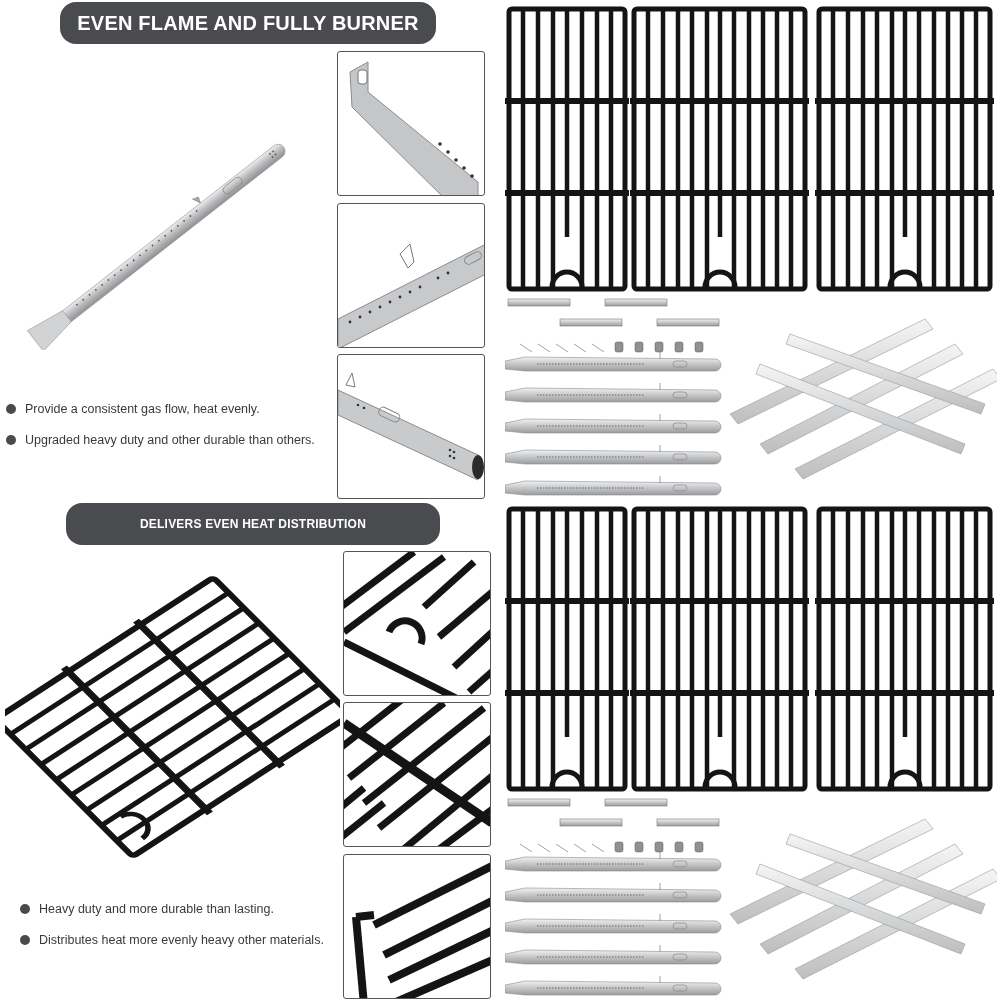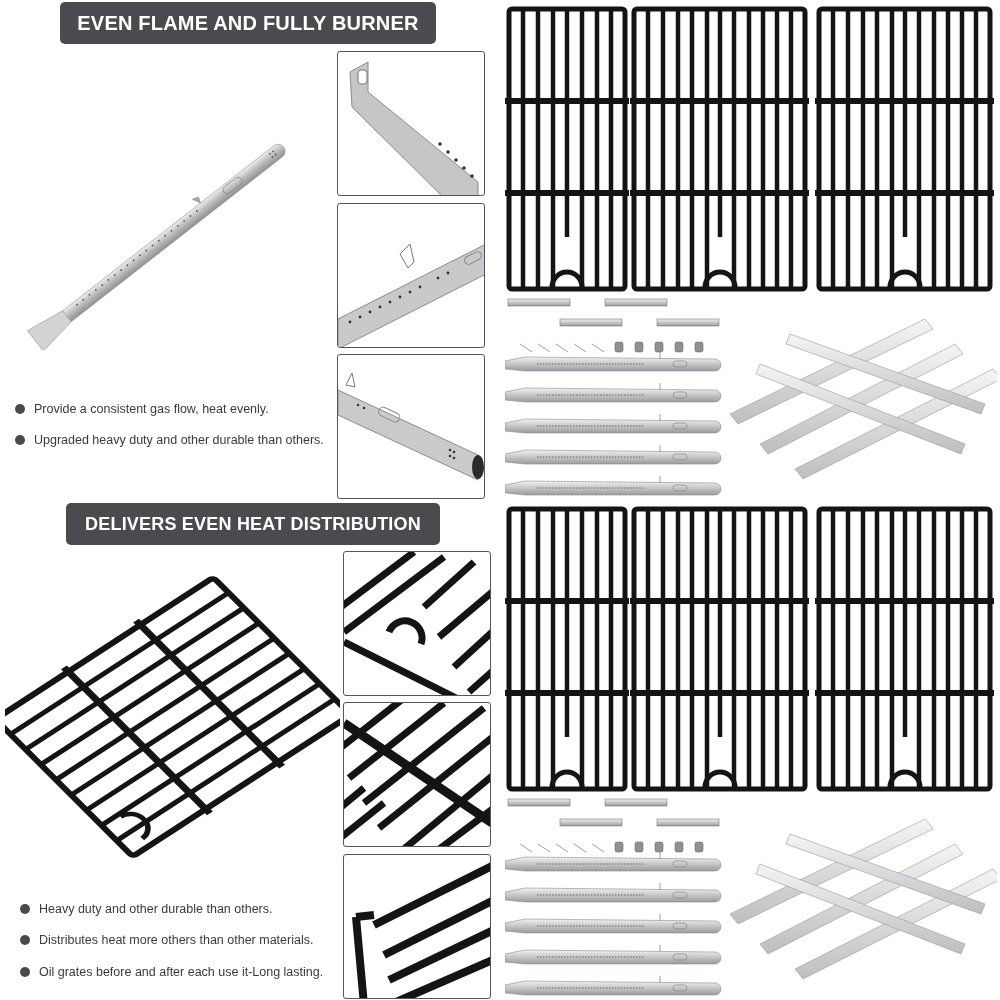--- a/index.html
+++ b/index.html
@@ -1,23 +1,23 @@
 <!DOCTYPE html>
 <html><head>
 <meta charset="utf-8">
 <style>
   *{box-sizing:border-box;margin:0;padding:0;}
   html,body{width:1000px;height:1000px;background:#ffffff;overflow:hidden;}
   body{position:relative;font-family:"Liberation Sans","DejaVu Sans",sans-serif;}
   .abs{position:absolute;}
-  .badge{position:absolute;background:#4a4b4f;color:#ffffff;border-radius:5px;
+  .badge{position:absolute;background:#4a4b4f;color:#ffffff;border-radius:16px;
          text-align:center;font-weight:bold;display:flex;flex-direction:column;
          justify-content:center;align-items:center;letter-spacing:0.2px;}
   .badge1{left:60px;top:2px;width:376px;height:42px;font-size:20px;}
-  .badge2{left:66px;top:503px;width:374px;height:42px;font-size:18px;line-height:19px;}
+  .badge2{left:66px;top:503px;width:374px;height:42px;font-size:12px;line-height:19px;}
   .panel{position:absolute;border:1.5px solid #555;border-radius:3px;background:#fff;overflow:hidden;}
   .bullets{position:absolute;list-style:none;}
   .bullets li{display:flex;align-items:center;height:31.5px;font-size:12.5px;color:#3a3a3a;}
   .dot{width:10px;height:10px;border-radius:50%;background:#4a4a4a;margin-right:9px;flex:none;}
   svg{display:block;}
 </style>
 </head>
 <body>
 
 <div class="badge badge1">
@@ -110,21 +110,21 @@
         <circle cx="116" cy="97" r="1.3"></circle>
         <circle cx="112" cy="101" r="1.3"></circle>
         <circle cx="116" cy="103" r="1.3"></circle>
         <circle cx="20" cy="50" r="1.3"></circle>
         <circle cx="26" cy="53" r="1.3"></circle>
       </g>
     <path d="M8 30 l6 -12 l3 14 z" fill="none" stroke="#777"></path>
   </svg>
 </div>
 
-<ul class="bullets" style="left:15px;top:393px;">
+<ul class="bullets" style="left:6px;top:393px;">
   <li>
       <span class="dot"></span>
       <span>Provide a consistent gas flow, heat evenly.</span>
     </li>
   <li>
       <span class="dot"></span>
       <span>Upgraded heavy duty and other durable than others.</span>
     </li>
 </ul>
 
@@ -191,29 +191,25 @@
         <line x1="40" y1="100" x2="160" y2="40"></line>
       <line x1="45" y1="125" x2="160" y2="70"></line>
         <line x1="45" y1="150" x2="160" y2="100"></line>
     </g>
   </svg>
 </div>
 
 <ul class="bullets" style="left:20px;top:893px;">
   <li>
       <span class="dot"></span>
-      <span>Heavy duty and other durable than others.</span>
+      <span>Heavy duty and more durable than lasting.</span>
     </li>
   <li>
       <span class="dot"></span>
-      <span>Distributes heat more others than other materials.</span>
-    </li>
-  <li>
-      <span class="dot"></span>
-      <span>Oil grates before and after each use it-Long lasting.</span>
+      <span>Distributes heat more evenly heavy other materials.</span>
     </li>
 </ul>
 
 <div class="abs" style="left:505px;top:4px;width:492px;height:492px;">
   <svg width="492" height="492" viewBox="0 0 492 492">
     <defs>
       <pattern id="grateP" x="0" y="0" width="14.8" height="10" patternUnits="userSpaceOnUse">
         <rect x="0" y="0" width="5" height="10" fill="#141414"></rect>
       </pattern>
       <linearGradient id="tubeG" x1="0" y1="0" x2="0" y2="1">

